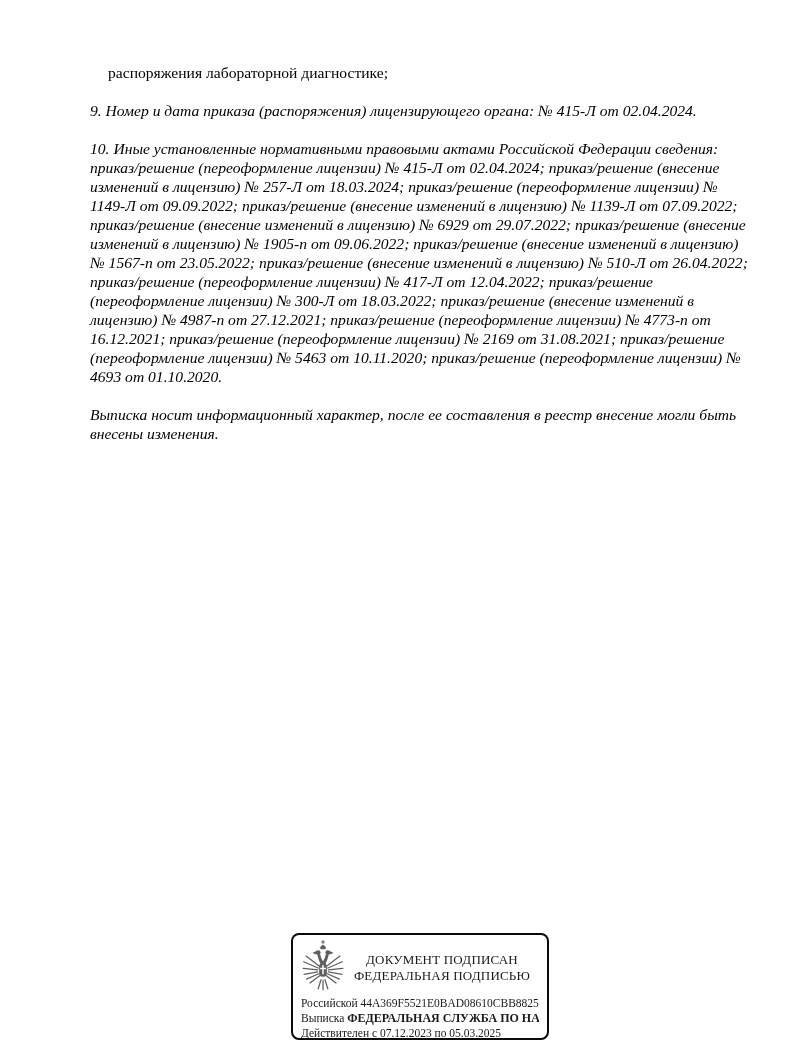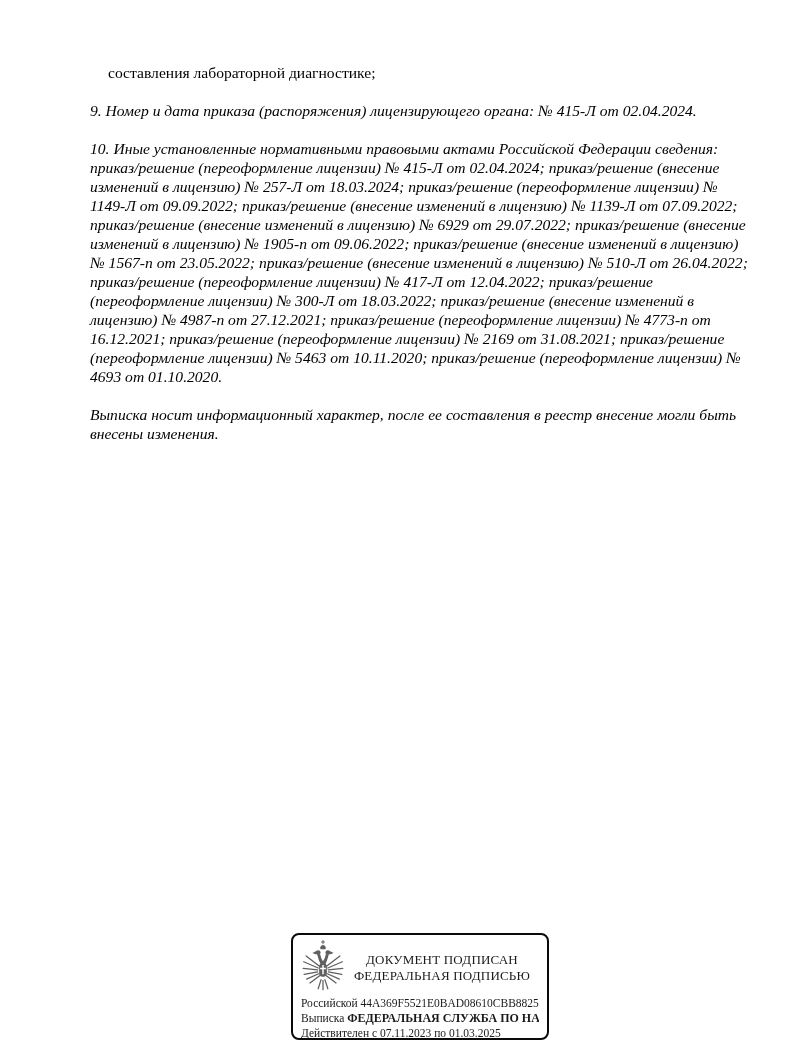--- a/index.html
+++ b/index.html
@@ -75,21 +75,21 @@
   .stamp-line .owner-value {
     font-weight: bold;
     font-size: 12px;
   }
 </style>
 </head>
 <body>
 
 <div class="content">
   <div class="continuation">
-    <p>составления лабораторной диагностике;</p>
+    <p>распоряжения лабораторной диагностике;</p>
   </div>
   <p class="para">9. Номер и дата приказа (распоряжения) лицензирующего органа: № 415-Л от 02.04.2024.</p>
   <p class="para">10. Иные установленные нормативными правовыми актами Российской Федерации сведения: приказ/решение (переоформление лицензии) № 415-Л от 02.04.2024; приказ/решение (внесение изменений в лицензию) № 257-Л от 18.03.2024; приказ/решение (переоформление лицензии) № 1149-Л от 09.09.2022; приказ/решение (внесение изменений в лицензию) № 1139-Л от 07.09.2022; приказ/решение (внесение изменений в лицензию) № 6929 от 29.07.2022; приказ/решение (внесение изменений в лицензию) № 1905-п от 09.06.2022; приказ/решение (внесение изменений в лицензию) № 1567-п от 23.05.2022; приказ/решение (внесение изменений в лицензию) № 510-Л от 26.04.2022; приказ/решение (переоформление лицензии) № 417-Л от 12.04.2022; приказ/решение (переоформление лицензии) № 300-Л от 18.03.2022; приказ/решение (внесение изменений в лицензию) № 4987-п от 27.12.2021; приказ/решение (переоформление лицензии) № 4773-п от 16.12.2021; приказ/решение (переоформление лицензии) № 2169 от 31.08.2021; приказ/решение (переоформление лицензии) № 5463 от 10.11.2020; приказ/решение (переоформление лицензии) № 4693 от 01.10.2020.</p>
   <p class="para">Выписка носит информационный характер, после ее составления в реестр внесение могли быть внесены изменения.</p>
 </div>
 
 <div class="stamp">
   <div class="stamp-top">
     <svg class="emblem" viewBox="0 0 84 116" xmlns="http://www.w3.org/2000/svg">
       <g fill="#5f5f5f" stroke="none">
@@ -140,15 +140,15 @@
   </div>
   <div class="stamp-line">
     <span>Российской</span>
     <span>44A369F5521E0BAD08610CBB88257ED3</span>
   </div>
   <div class="stamp-line">
     <span>Выписка</span>
     <span class="owner-value">ФЕДЕРАЛЬНАЯ СЛУЖБА ПО НАДЗОРУ В С</span>
   </div>
   <div class="stamp-line">
-    <span>Действителен с 07.11.2023 по 01.03.2025</span>
+    <span>Действителен с 07.12.2023 по 05.03.2025</span>
   </div>
 </div>
 
 </body></html>

